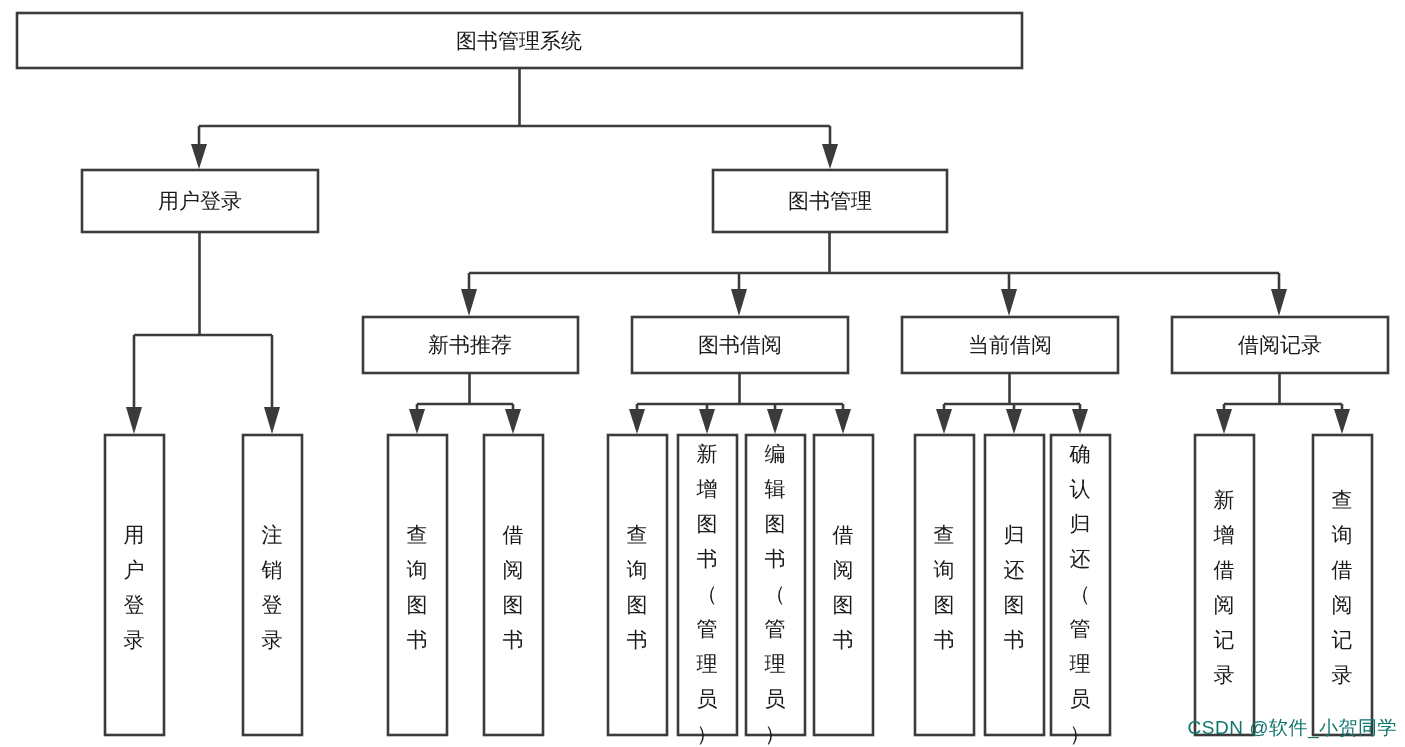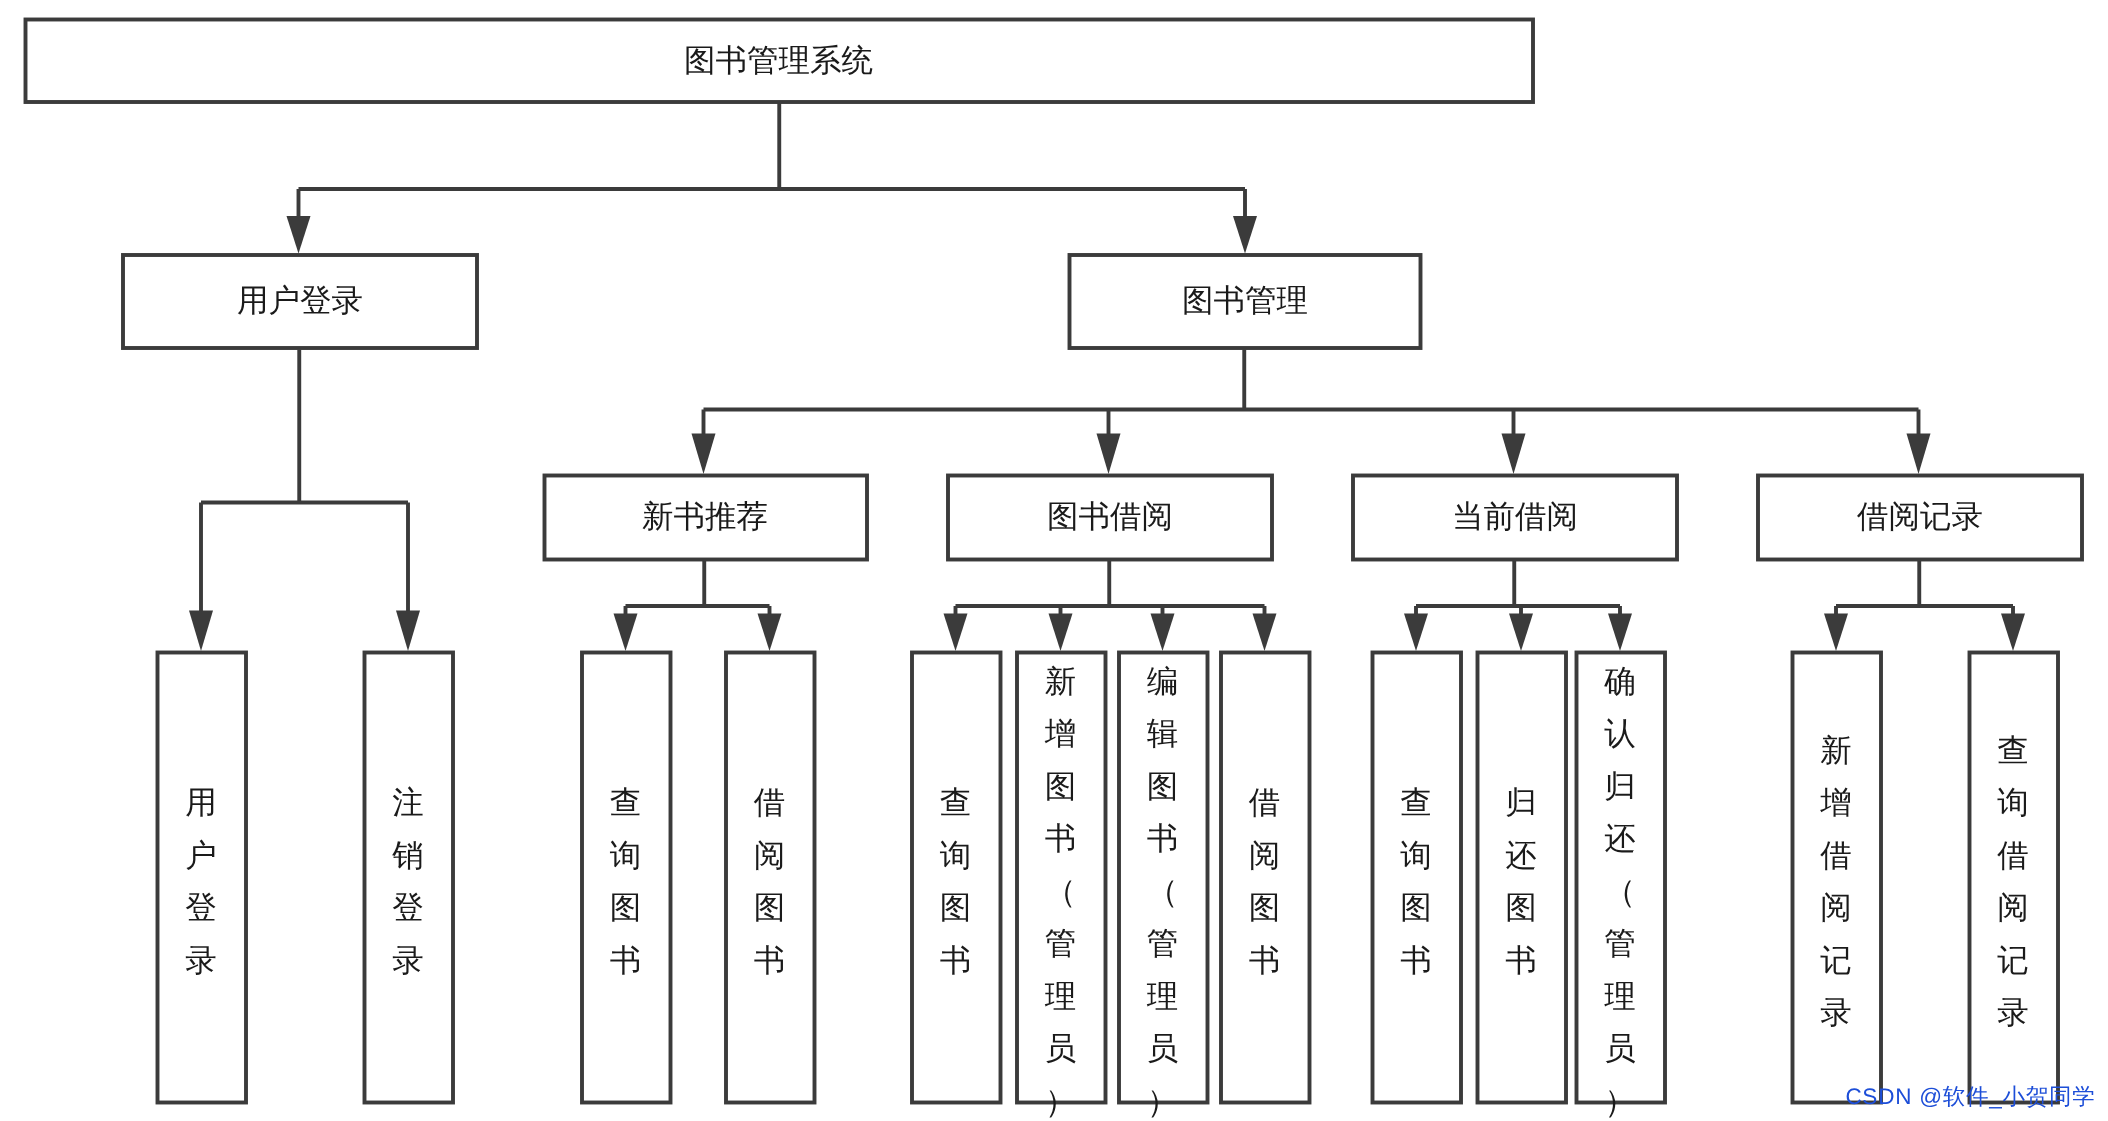--- a/index.html
+++ b/index.html
@@ -54,22 +54,22 @@
     font-size: 21px;
     fill: #1a1a1a;
     text-anchor: middle;
     white-space: pre;
   }
   .watermark {
     position: absolute;
     right: 8px;
     bottom: 6px;
     font-family: "Liberation Sans", sans-serif;
-    font-size: 15px;
-    color: #1d4ed8;
+    font-size: 19px;
+    color: #0f766e;
     letter-spacing: 0.5px;
     user-select: none;
     pointer-events: none;
   }
 </style>
 </head>
 <body>
 
 <div id="diagram-root">
 

